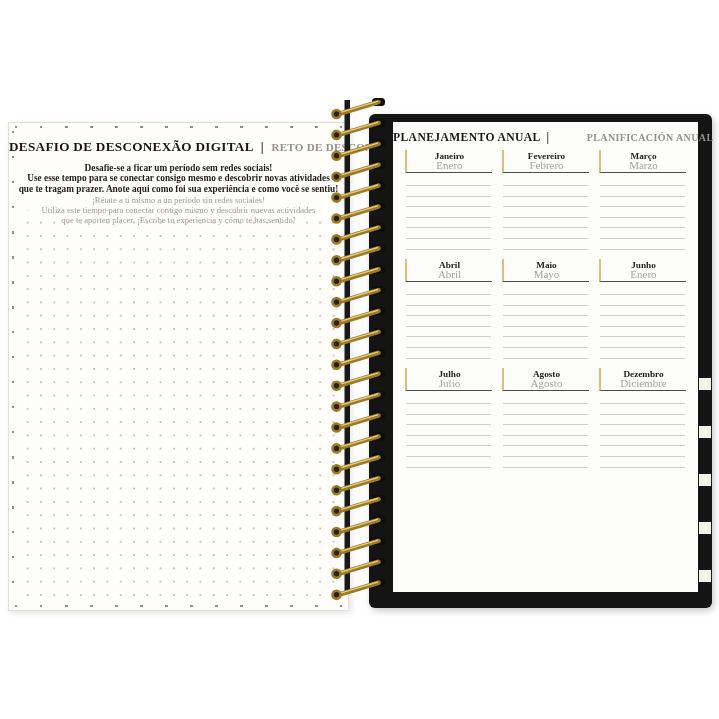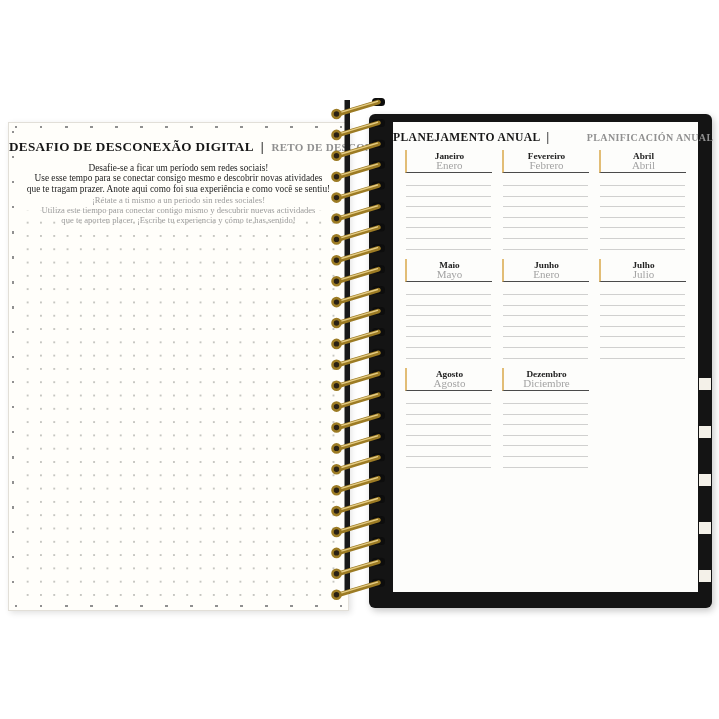--- a/index.html
+++ b/index.html
@@ -17,21 +17,21 @@
   .perf.top{top:3px;left:6px;right:6px;height:2px;
     background:repeating-linear-gradient(90deg,#909090 0 2.5px,transparent 2.5px 25px);}
   .perf.left{left:3px;top:8px;bottom:8px;width:2px;
     background:repeating-linear-gradient(180deg,#909090 0 2.5px,transparent 2.5px 25px);}
   .perf.bottom{bottom:3px;left:6px;right:6px;height:2px;
     background:repeating-linear-gradient(90deg,#909090 0 2.5px,transparent 2.5px 25px);}
   .lp-title{text-align:center;margin-top:16px;font-weight:bold;font-size:13.2px;
     letter-spacing:0.3px;color:#171717;white-space:nowrap;}
   .lp-title .divider{margin:0 4px;color:#171717;}
   .lp-title .es{color:#8f8f8f;font-size:11px;}
-  .lp-intro-pt{margin-top:8px;text-align:center;font-weight:normal;font-size:9.3px;
+  .lp-intro-pt{margin-top:8px;text-align:center;font-weight:bold;font-size:9.3px;
     line-height:10.4px;color:#1d1d1d;}
   .lp-intro-es{margin-top:2px;text-align:center;font-size:8.6px;line-height:9.8px;color:#9b9b9b;}
   .dot-grid{
     position:absolute;left:9px;right:9px;top:87px;bottom:13px;
     background-image:radial-gradient(circle,#c6c6c1 0.8px,transparent 0.9px);
     background-size:13.3px 13.3px;background-position:3px 6px;
   }
   
   .binding{position:absolute;left:329px;top:94px;width:66px;height:506px;}
   
@@ -130,20 +130,36 @@
               <div class="rline"></div>
               <div class="rline"></div>
               <div class="rline"></div>
               <div class="rline"></div>
               <div class="rline"></div>
               <div class="rline"></div>
             </div>
           </div>
           <div class="month">
             <div class="month-header">
+              <div class="month-pt">Março</div>
+              <div class="month-es">Marzo</div>
+            </div>
+            <div class="month-lines">
+              <div class="rline"></div>
+              <div class="rline"></div>
+              <div class="rline"></div>
+              <div class="rline"></div>
+              <div class="rline"></div>
+              <div class="rline"></div>
+              <div class="rline"></div>
+              <div class="rline"></div>
+            </div>
+          </div>
+          <div class="month">
+            <div class="month-header">
               <div class="month-pt">Abril</div>
               <div class="month-es">Abril</div>
             </div>
             <div class="month-lines">
               <div class="rline"></div>
               <div class="rline"></div>
               <div class="rline"></div>
               <div class="rline"></div>
               <div class="rline"></div>
               <div class="rline"></div>

